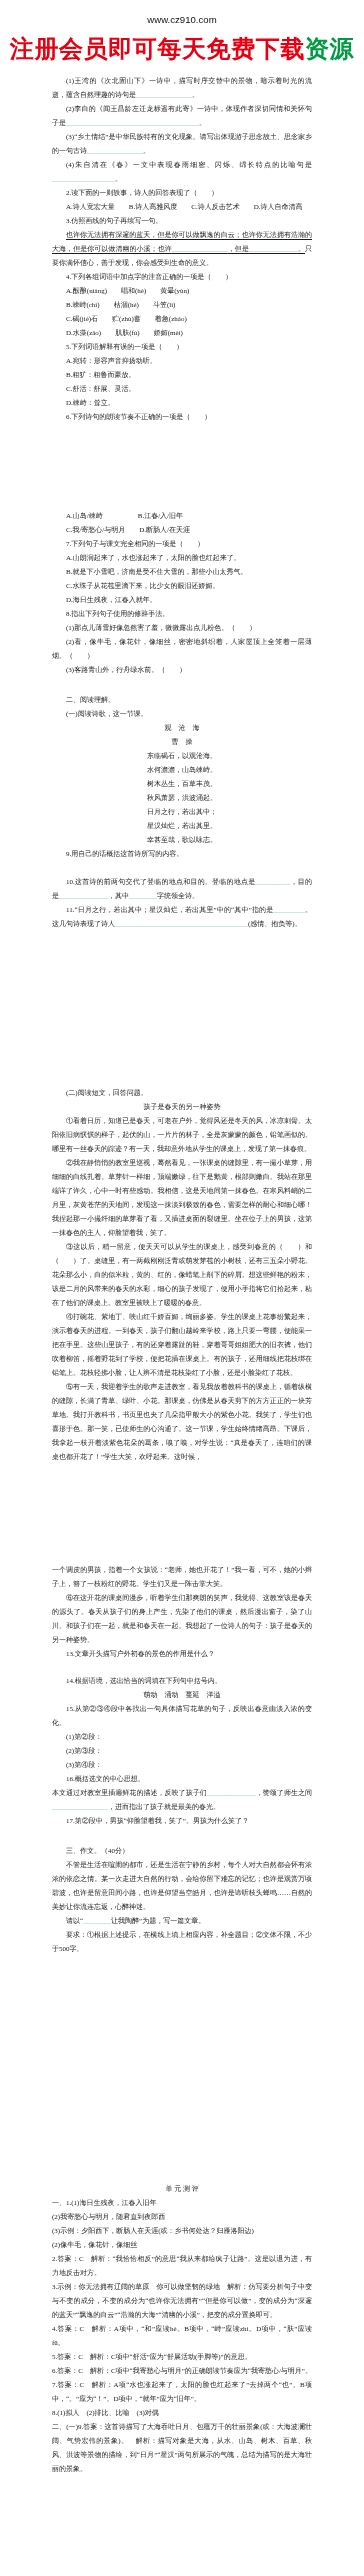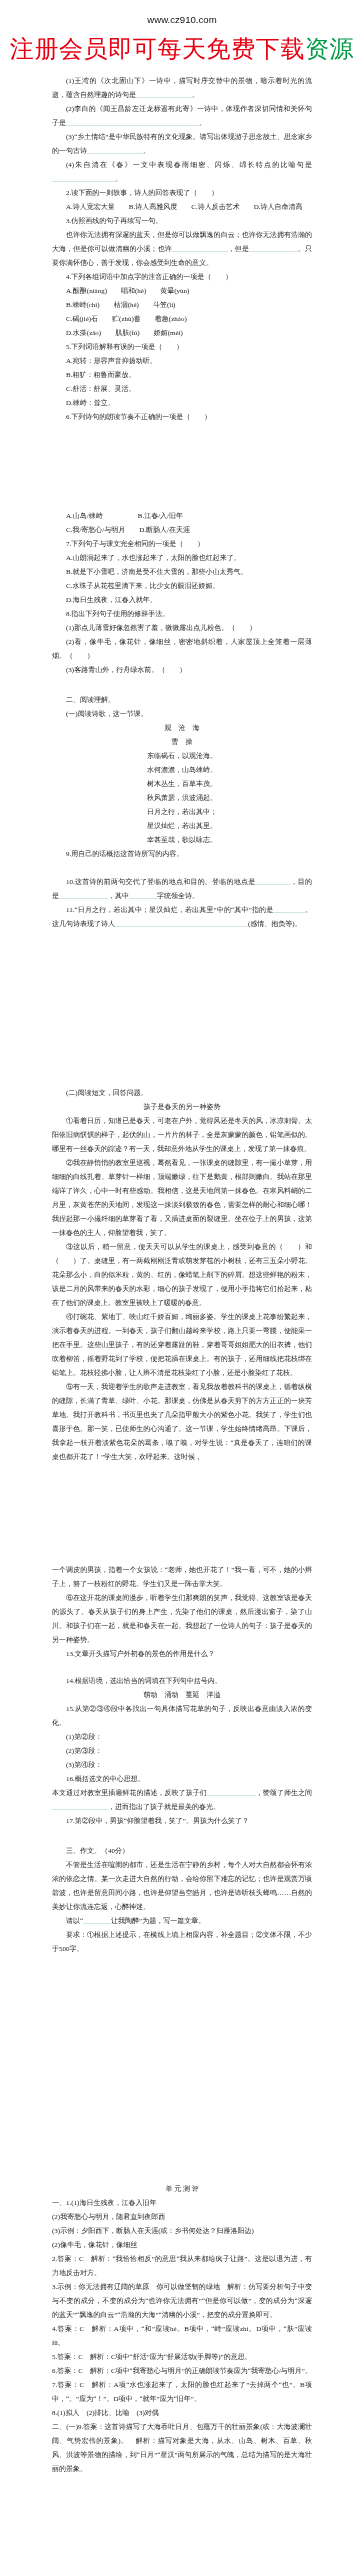--- a/index.html
+++ b/index.html
@@ -14,39 +14,39 @@
     padding-top:13.6px;
     text-align:center;
     font-family:"Liberation Sans","DejaVu Sans",sans-serif;
     font-size:9.6px;
     color:#111;
   }
   .banner{
     margin:9px 5.7px 3.4px;
     text-align:center;
     font-family:"DejaVu Sans","Liberation Sans",sans-serif;
-    font-weight:normal;
+    font-weight:bold;
     font-size:24px;
     letter-spacing:0.6px;
     line-height:1.25;
     white-space:nowrap;
   }
   .doc{
     padding:6.8px 52px 0 52px;
     font-size:7px;
     line-height:14px;
     text-align:justify;
     text-justify:inter-ideograph;
   }
   .doc p{margin:0;padding:0;}
   .p  {text-indent:2em;}
   .pn {text-indent:0;}
   .ans{text-indent:0;}
   .c  {text-align:center;text-indent:0;}
-  .ul{text-underline-offset:2.3px;}
+  .ul{text-decoration:underline;text-underline-offset:2.3px;}
   .blank{
     color:#7fb5aa;
     letter-spacing:0;
   }
 </style>
 </head>
 <body>
 
 <div class="site-header">www.cz910.com</div>
 

